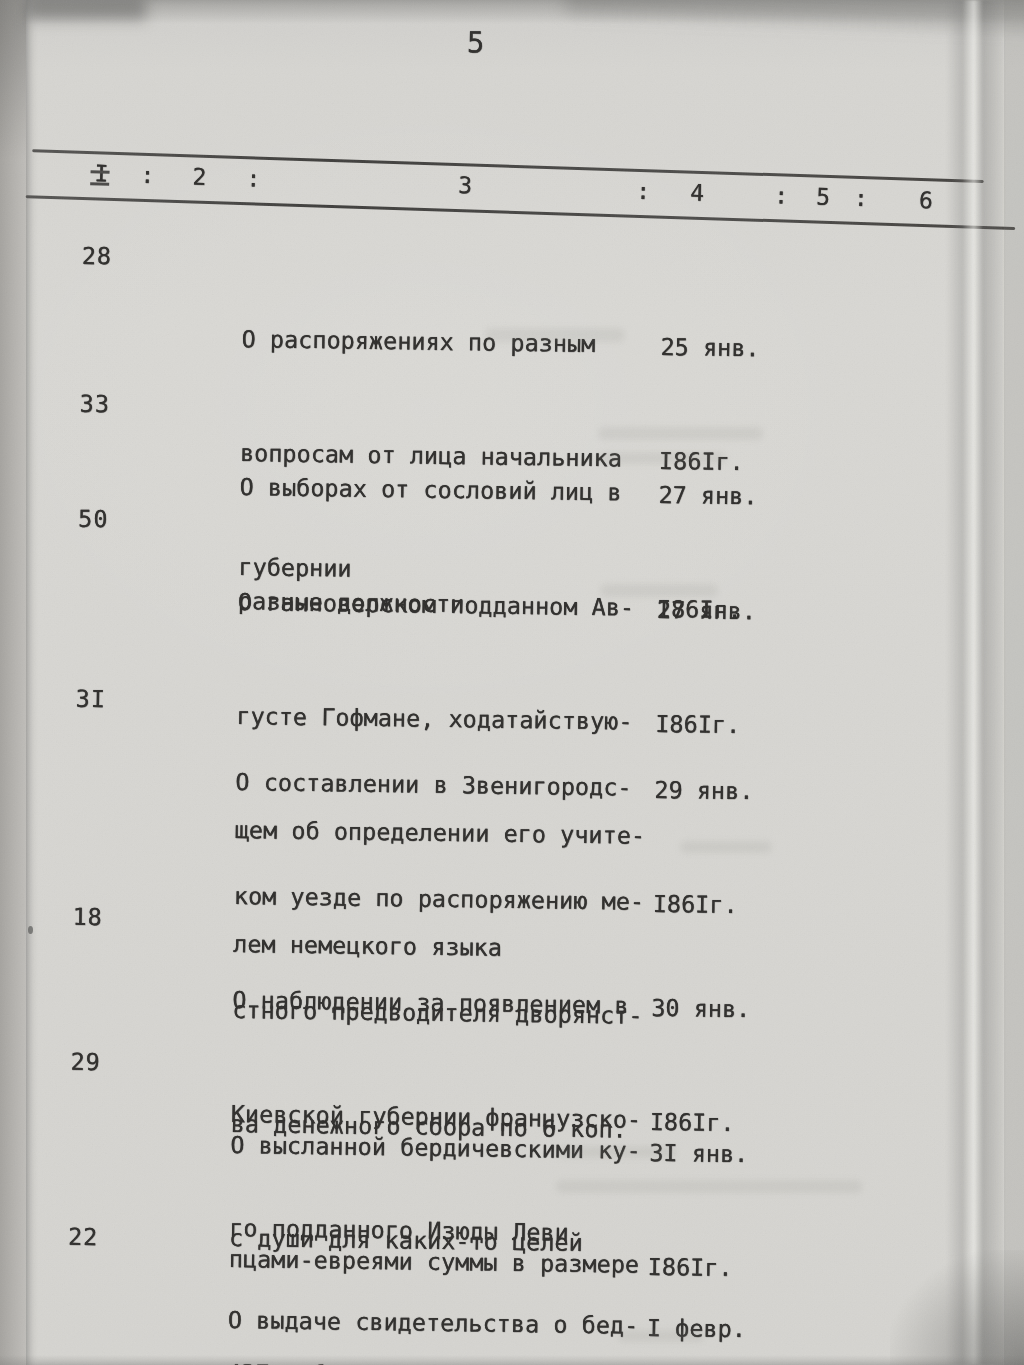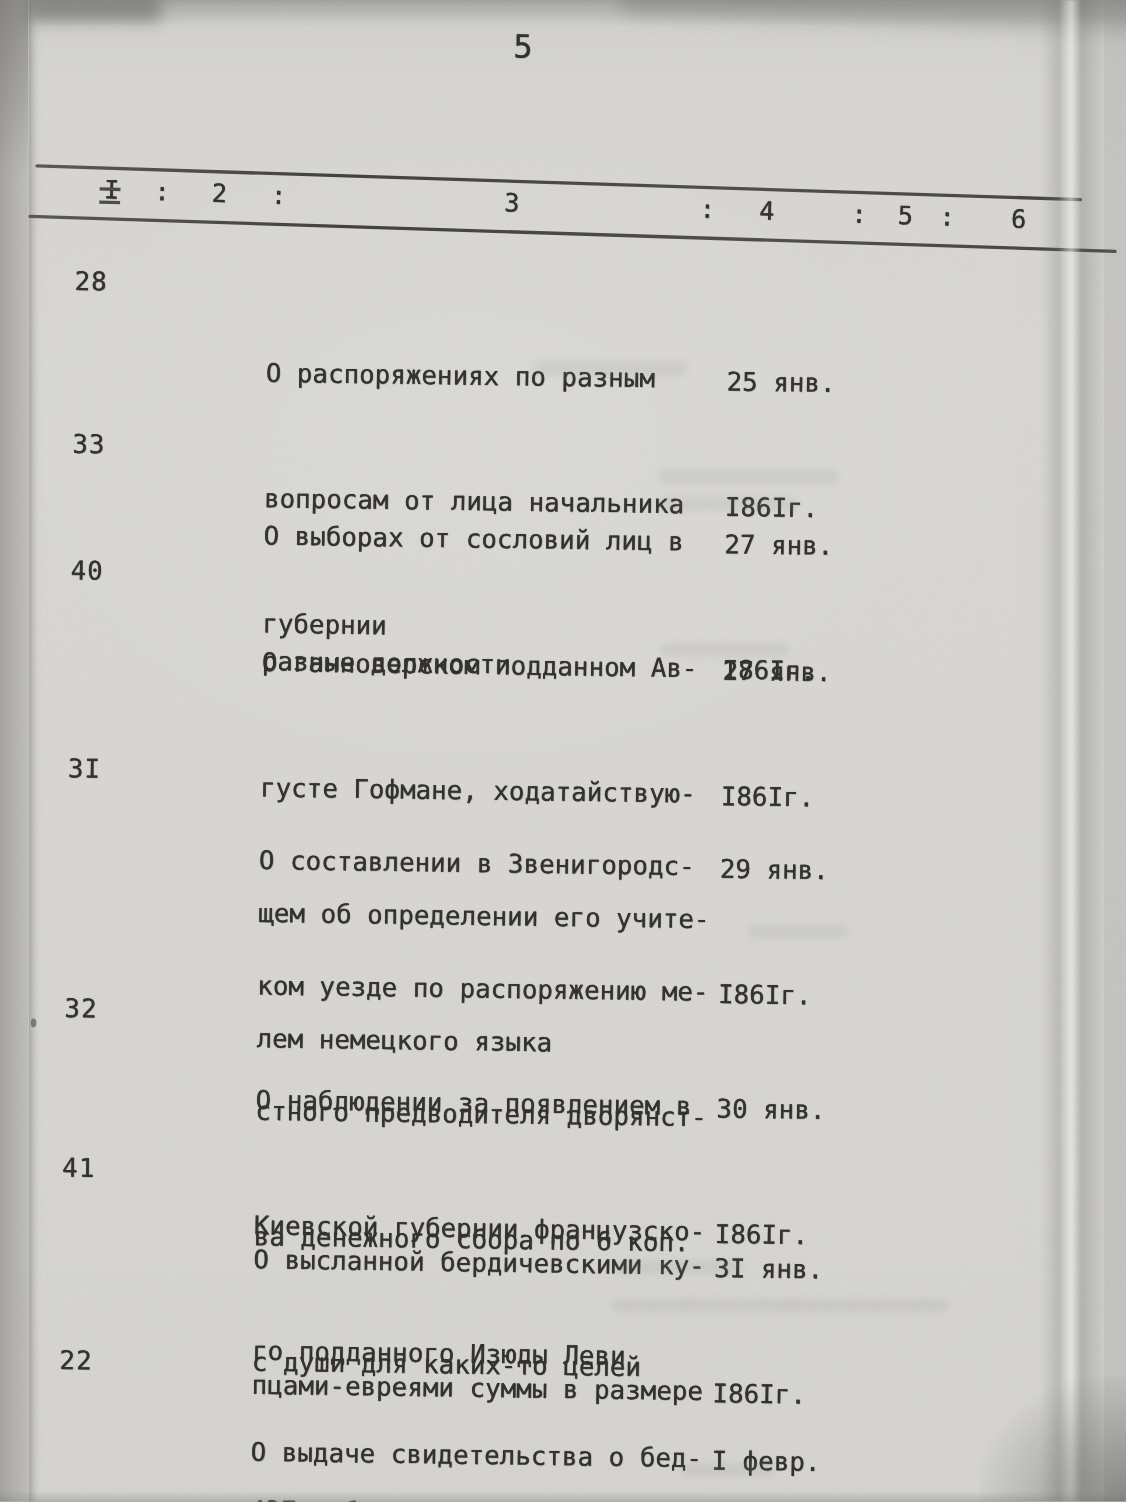--- a/index.html
+++ b/index.html
@@ -89,21 +89,21 @@
   }
   .rule-top { left: 5px; top: 0; width: 952px; }
   .rule-bottom { left: 0; top: 46px; width: 990px; }
   .hc { position: absolute; top: 9px; font-size: 23px; }
   .overstrike {
     position: absolute; left: 64px; top: 19px; width: 19px; height: 9px;
     border-top: 3px solid #4b4a48; border-bottom: 3px solid #4b4a48;
   }
   .entry { position: absolute; left: 0; width: 1024px; }
   .num {
-    position: absolute; left: 68px; top: 0;
+    position: absolute; left: 82px; top: 0;
     font-size: 23.5px; letter-spacing: 1px;
   }
   .desc {
     position: absolute; left: 243px; top: 0;
     font-size: 23.5px; line-height: 38px; white-space: pre;
   }
   .date {
     position: absolute; left: 662px; top: 2px;
     font-size: 23.5px; line-height: 38px; white-space: pre;
   }
@@ -173,21 +173,21 @@
         <div>О выборах от сословий лиц в</div>
         <div>разные должности</div>
       </div>
       <div class="date">
         <div>27 янв.</div>
         <div>I86Iг.</div>
       </div>
     </div>
 
     <div class="entry" style="top:505px">
-      <div class="num">40</div>
+      <div class="num">50</div>
       <div class="desc">
         <div>О ганноверском подданном Ав-</div>
         <div>густе Гофмане, ходатайствую-</div>
         <div>щем об определении его учите-</div>
         <div>лем немецкого языка</div>
       </div>
       <div class="date">
         <div>27 янв.</div>
         <div>I86Iг.</div>
       </div>
@@ -202,34 +202,34 @@
         <div>ва денежного сбора по 6 коп.</div>
         <div>с души для каких-то целей</div>
       </div>
       <div class="date">
         <div>29 янв.</div>
         <div>I86Iг.</div>
       </div>
     </div>
 
     <div class="entry" style="top:903px">
-      <div class="num">32</div>
+      <div class="num">18</div>
       <div class="desc">
         <div>О наблюдении за появлением в</div>
         <div>Киевской губернии французско-</div>
         <div>го подданного Изюды Леви</div>
       </div>
       <div class="date">
         <div>30 янв.</div>
         <div>I86Iг.</div>
       </div>
     </div>
 
     <div class="entry" style="top:1048px">
-      <div class="num">41</div>
+      <div class="num">29</div>
       <div class="desc">
         <div>О высланной бердичевскими ку-</div>
         <div>пцами-евреями суммы в размере</div>
         <div>437 руб. для обращения оной в</div>
         
       </div>
       <div class="date">
         <div>3I янв.</div>
         <div>I86Iг.</div>
       </div>

